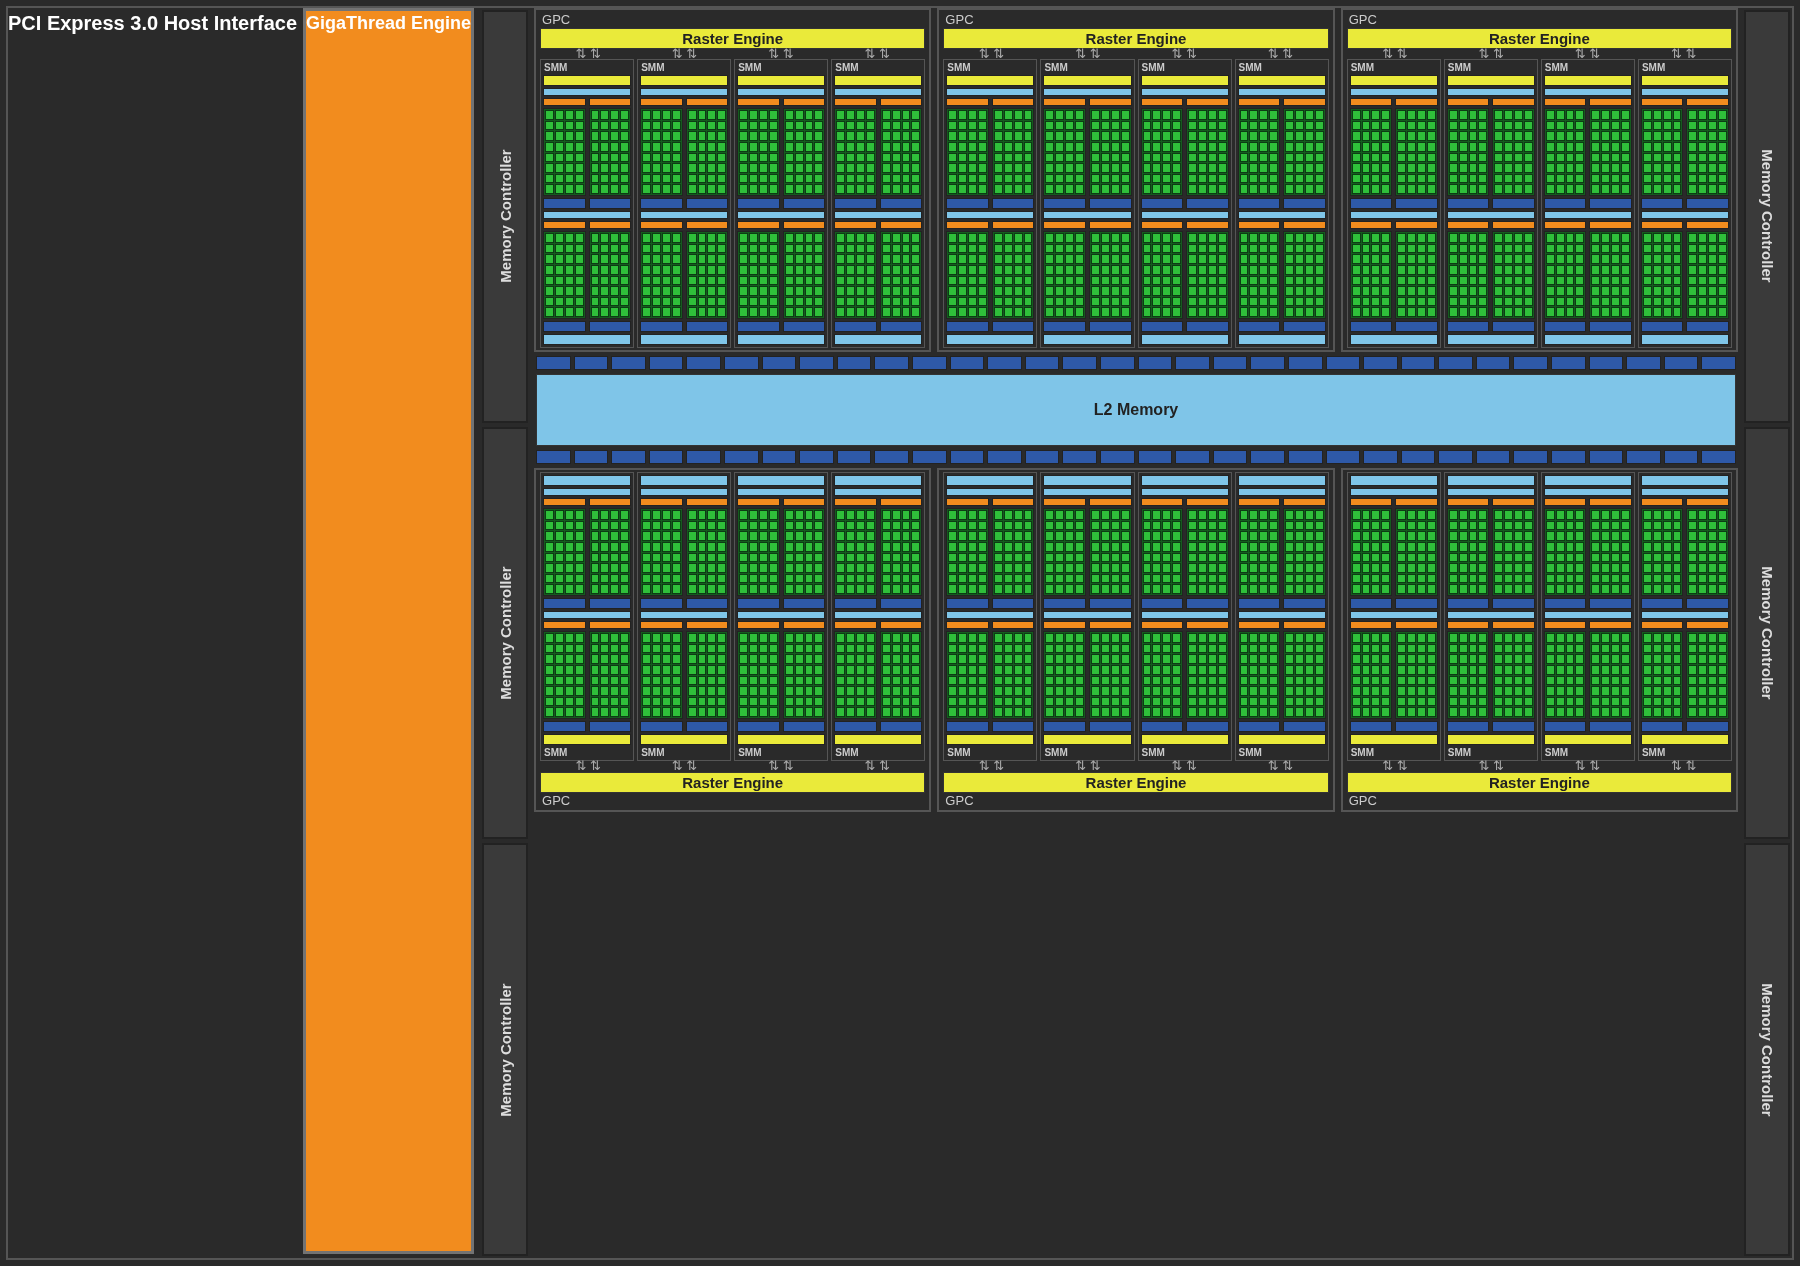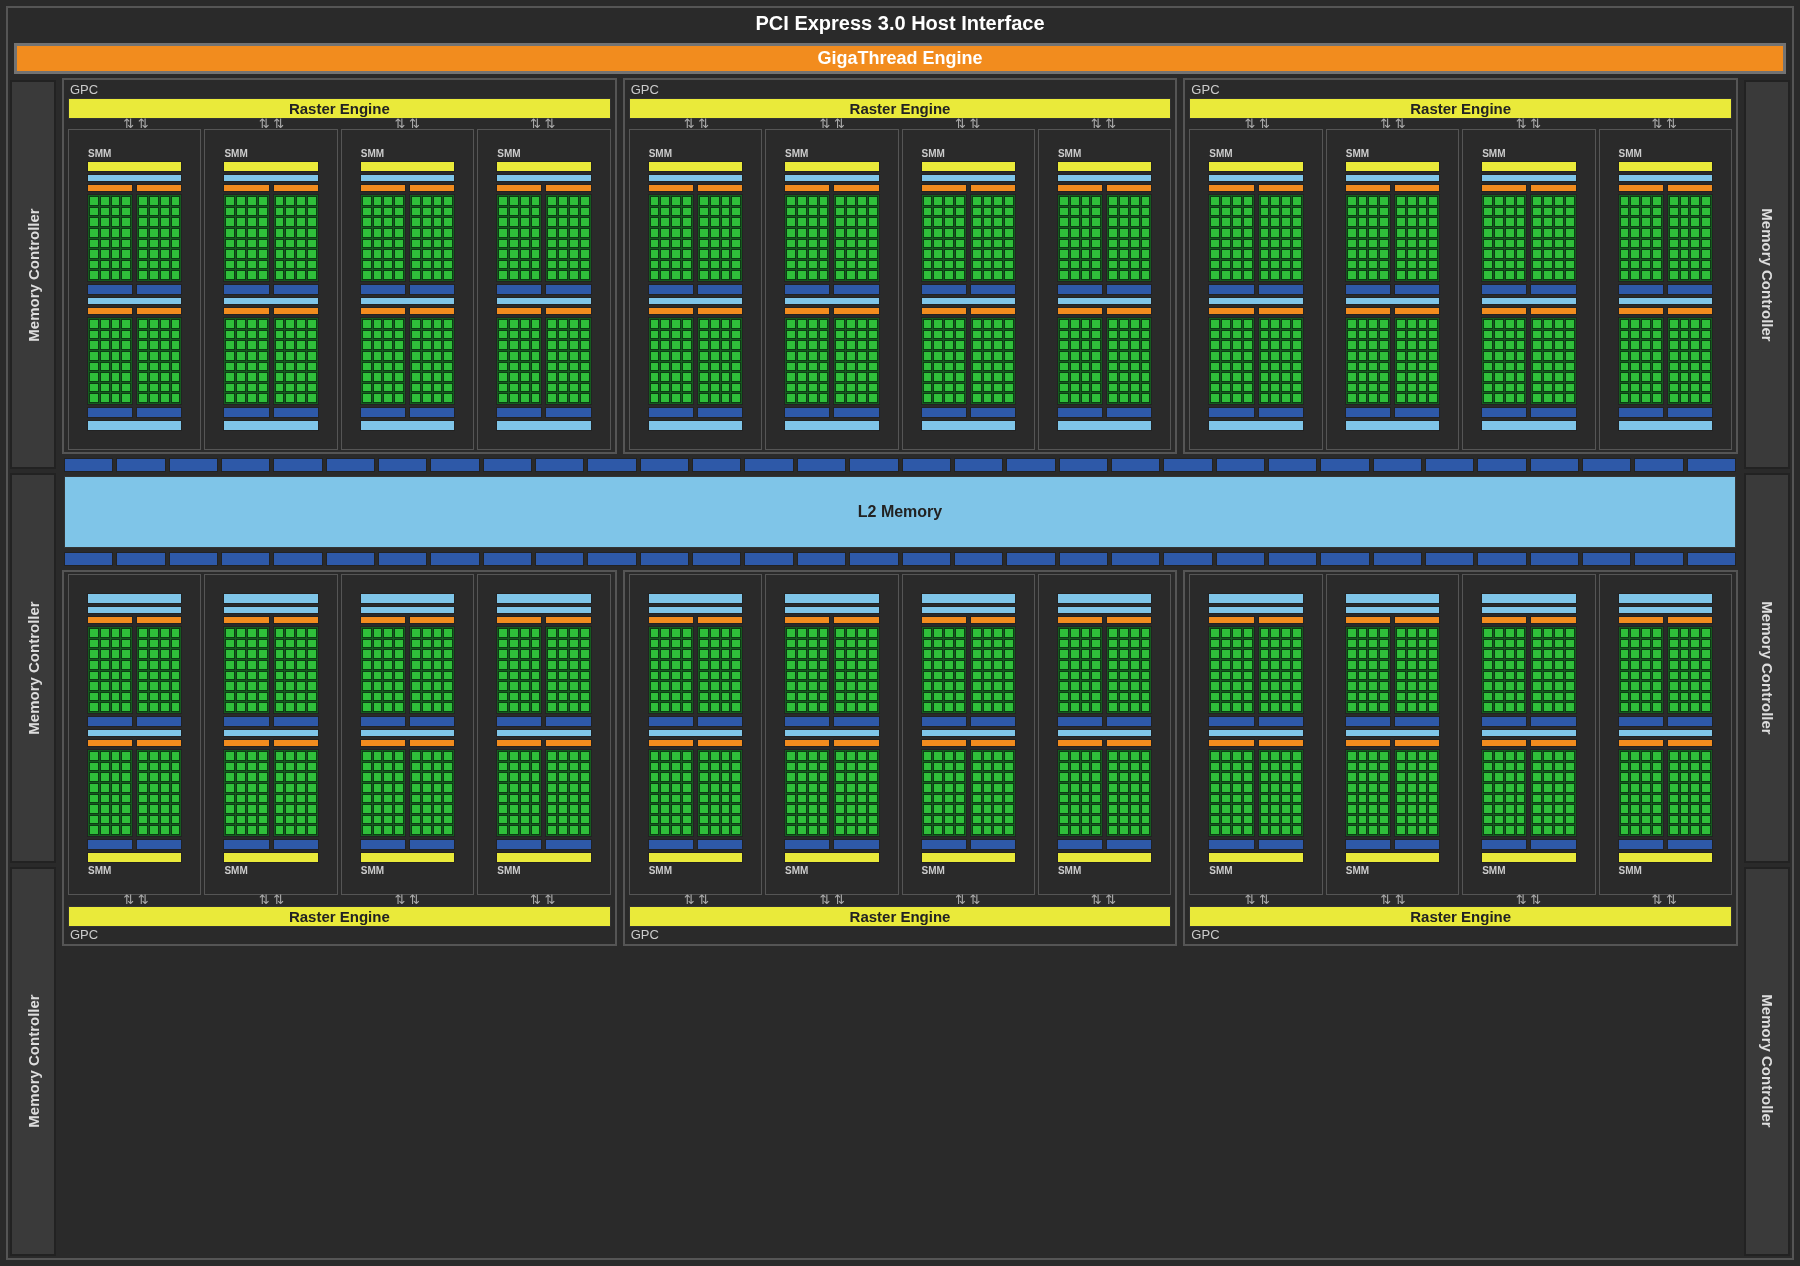--- a/index.html
+++ b/index.html
@@ -9,21 +9,21 @@
     width: 1800px;
     height: 1266px;
     padding: 6px;
     color: #fff;
   }
   .outer {
     border: 2px solid #555;
     width: 100%;
     height: 100%;
     display: flex;
-    flex-direction: column;
+    flex-direction: row;
   }
   .pci {
     text-align: center;
     font-weight: bold;
     font-size: 20px;
     padding: 4px 0 8px 0;
     background: #2a2a2a;
   }
   .gigathread {
     background: #f28c1e;
@@ -113,21 +113,21 @@
   .smmrow {
     display: flex;
     gap: 3px;
     flex: 1;
   }
   .smm {
     flex: 1;
     border: 1px solid #555;
     display: flex;
     flex-direction: column;
-    padding: 18px;
+    padding: 2px;
     gap: 2px;
     background: #2a2a2a;
   }
   .smm-label {
     color: #ccc;
     font-size: 10px;
     font-weight: bold;
     padding-left: 1px;
   }
   .bar { height: 8px; border: 1px solid #222; }

